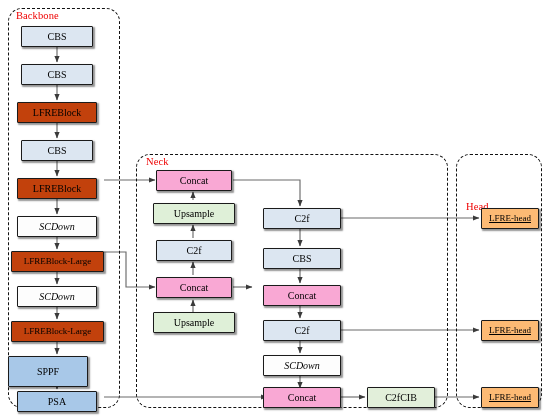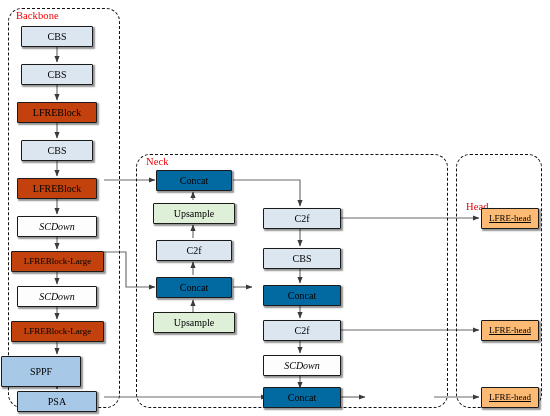--- a/index.html
+++ b/index.html
@@ -49,21 +49,21 @@
     color: #000000;
     white-space: nowrap;
     box-shadow: 1.2px 1.4px 1.6px rgba(0,0,0,0.42);
     font-family: "Liberation Serif", "DejaVu Serif", serif;
     line-height: 1;
   }
   .c-cbs      { background: #dce6f1; }
   .c-deepblue { background: #a8c8e8; }
   .c-lfre     { background: #c2410c; }
   .c-plain    { background: #fdfdfd; font-style: italic; }
-  .c-concat   { background: #0369a1; }
+  .c-concat   { background: #f9a8d4; }
   .c-upsample { background: #dff0d8; }
   .c-cib      { background: #e2efda; }
   .c-head     { background: #fdba74; text-decoration: underline; }
 </style>
 </head>
 <body>
 
 <div id="diagram">
 
   <svg id="wires" viewBox="0 0 550 416" width="550" height="416">
@@ -116,38 +116,39 @@
 
   <div class="node c-cbs" style="left:21px; top:26px; width:72px; height:21px;">CBS</div>
   <div class="node c-cbs" style="left:21px; top:64px; width:72px; height:21px;">CBS</div>
   <div class="node c-lfre" style="left:17px; top:102px; width:80px; height:21px;">LFREBlock</div>
   <div class="node c-cbs" style="left:21px; top:140px; width:72px; height:21px;">CBS</div>
   <div class="node c-lfre" style="left:17px; top:178px; width:80px; height:21px;">LFREBlock</div>
   <div class="node c-plain" style="left:17px; top:216px; width:80px; height:21px;">SCDown</div>
   <div class="node c-lfre" style="left:11px; top:251px; width:93px; height:21px; font-size:9px;">LFREBlock-Large</div>
   <div class="node c-plain" style="left:17px; top:286px; width:80px; height:21px;">SCDown</div>
   <div class="node c-lfre" style="left:11px; top:321px; width:93px; height:21px; font-size:9px;">LFREBlock-Large</div>
-  <div class="node c-deepblue" style="left:1px; top:356px; width:80px; height:31px;">SPPF</div>
+  <div class="node c-deepblue" style="left:8px; top:356px; width:80px; height:31px;">SPPF</div>
   <div class="node c-deepblue" style="left:17px; top:391px; width:80px; height:21px;">PSA</div>
 
   <div class="group" style="left:136px; top:154px; width:312px; height:254px;"></div>
   <div class="group-label" style="left:146px; top:156px;">Neck</div>
 
   <div class="node c-concat" style="left:156px; top:170px; width:76px; height:21px;">Concat</div>
   <div class="node c-upsample" style="left:153px; top:203px; width:82px; height:21px;">Upsample</div>
   <div class="node c-cbs" style="left:156px; top:240px; width:76px; height:21px;">C2f</div>
   <div class="node c-concat" style="left:156px; top:277px; width:76px; height:21px;">Concat</div>
   <div class="node c-upsample" style="left:153px; top:312px; width:82px; height:21px;">Upsample</div>
 
   <div class="node c-cbs" style="left:263px; top:208px; width:78px; height:21px;">C2f</div>
   <div class="node c-cbs" style="left:263px; top:248px; width:78px; height:21px;">CBS</div>
   <div class="node c-concat" style="left:263px; top:285px; width:78px; height:21px;">Concat</div>
   <div class="node c-cbs" style="left:263px; top:320px; width:78px; height:21px;">C2f</div>
   <div class="node c-plain" style="left:263px; top:355px; width:78px; height:21px;">SCDown</div>
   <div class="node c-concat" style="left:263px; top:387px; width:78px; height:21px;">Concat</div>
+  <div class="node c-cib" style="left:367px; top:387px; width:68px; height:21px;">C2fCIB</div>
 
   <div class="group" style="left:456px; top:154px; width:86px; height:254px;"></div>
   <div class="group-label" style="left:466px; top:156px;margin-top:45px;">Head</div>
 
   <div class="node c-head" style="left:481px; top:208px; width:58px; height:21px; font-size:9px;">LFRE-head</div>
   <div class="node c-head" style="left:481px; top:320px; width:58px; height:21px; font-size:9px;">LFRE-head</div>
   <div class="node c-head" style="left:481px; top:387px; width:58px; height:21px; font-size:9px;">LFRE-head</div>
 
 </div>
 

